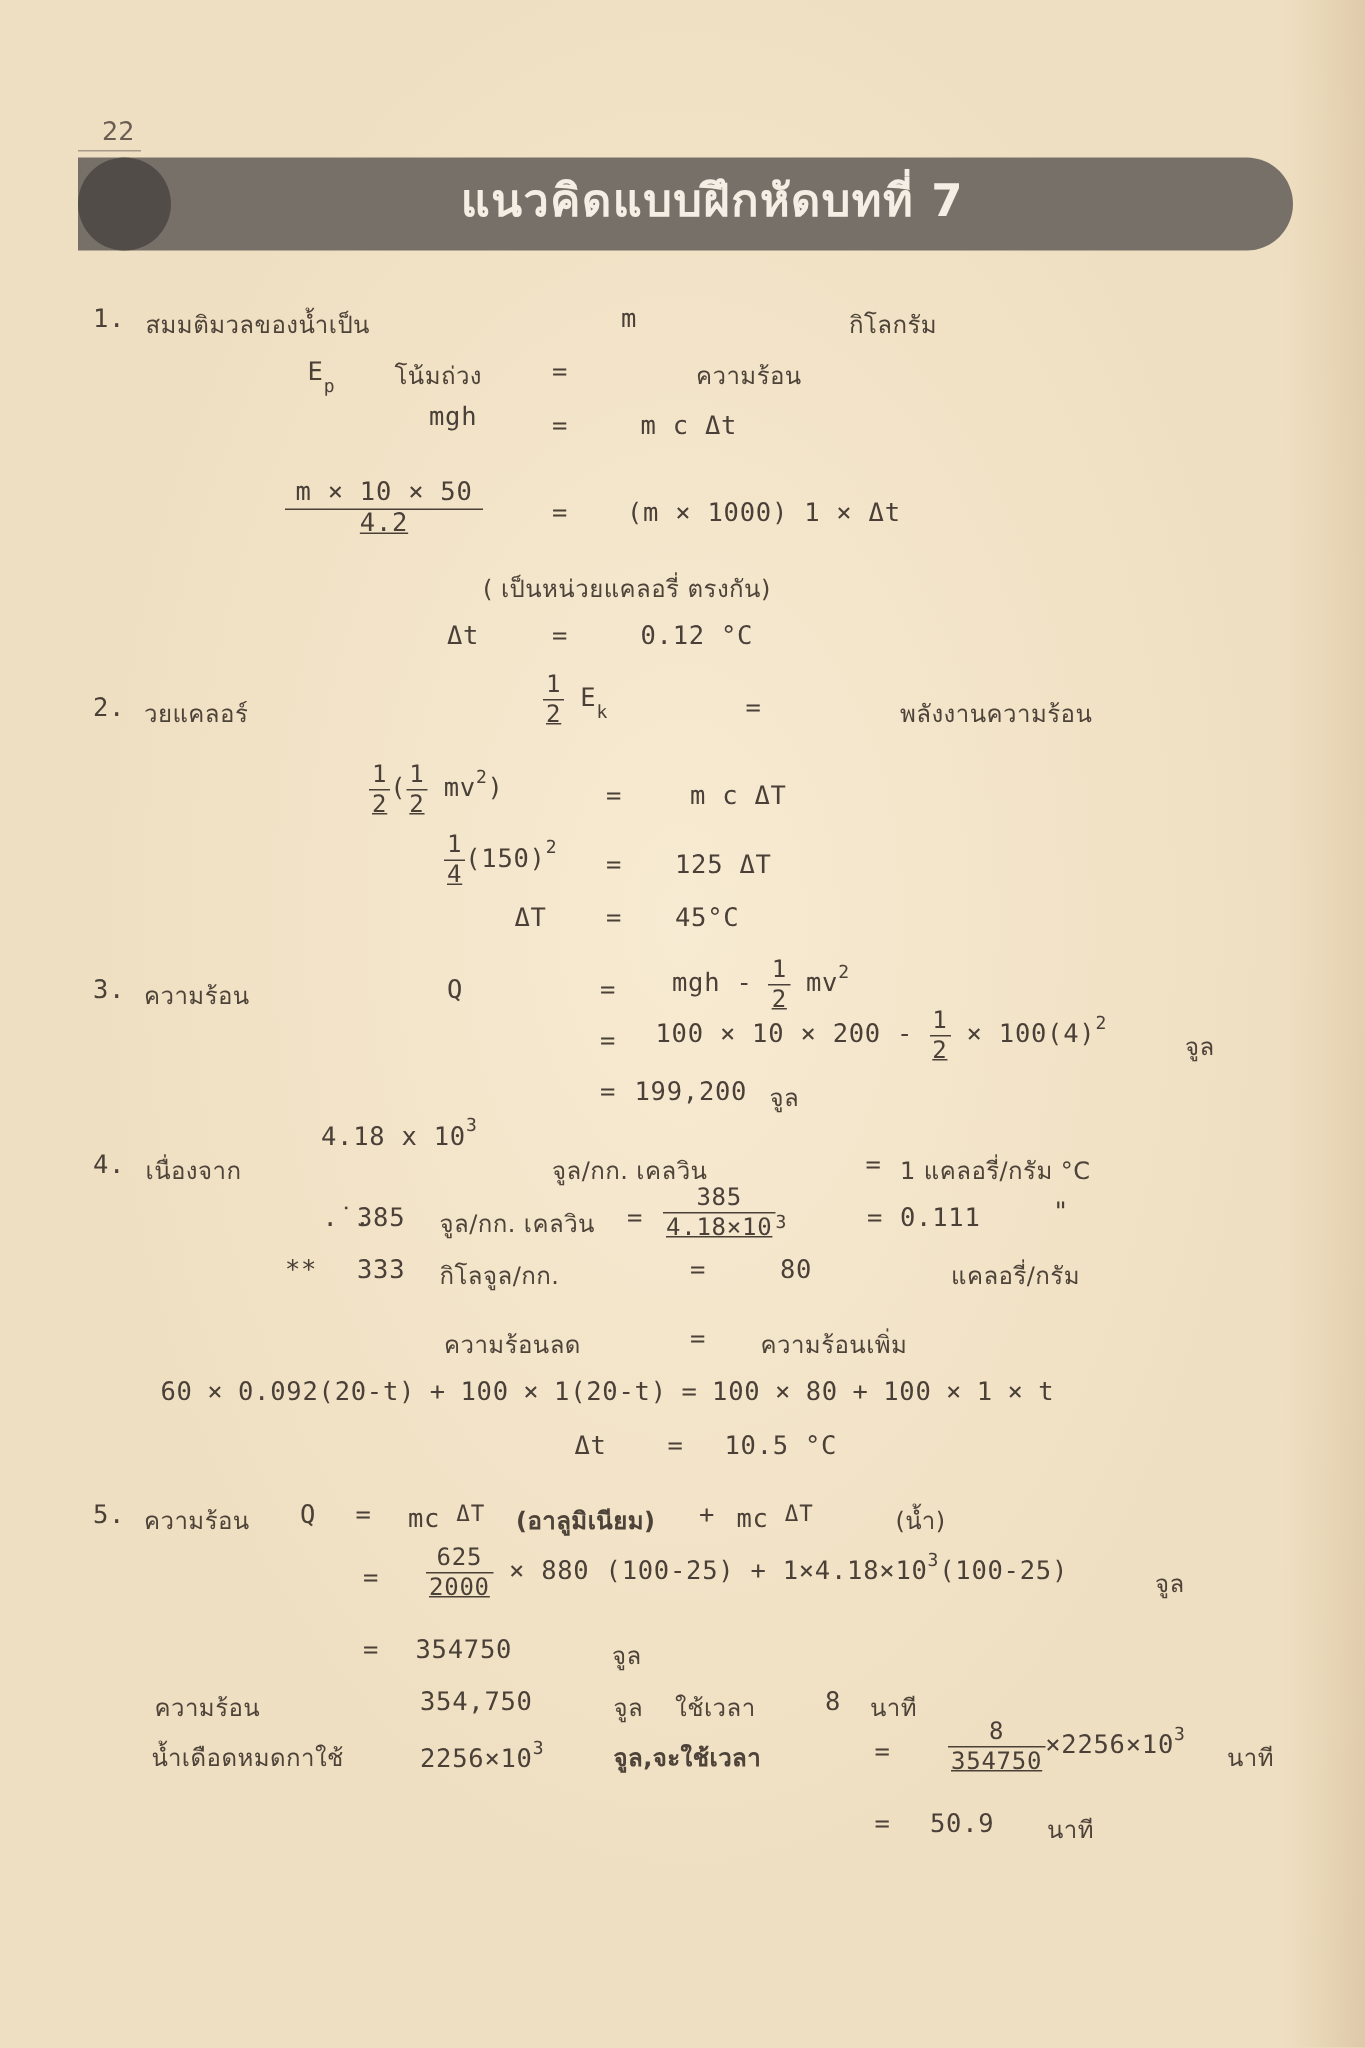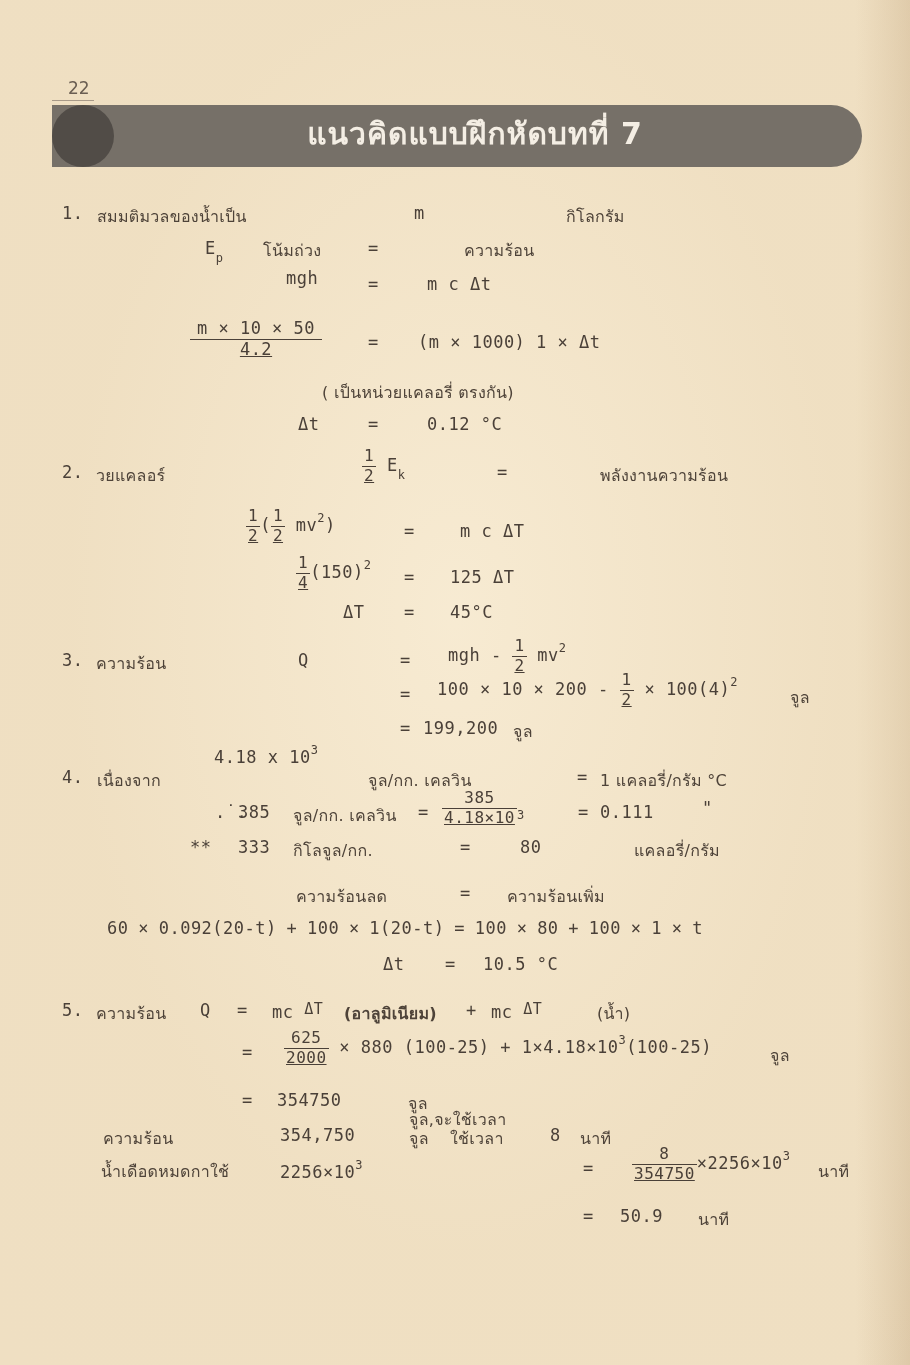--- a/index.html
+++ b/index.html
@@ -216,21 +216,21 @@
 
   <div class="abs th" style="left:103px; top:1126px;">ความร้อน</div>
   <div class="abs t" style="left:280px; top:1125px;">354,750</div>
   <div class="abs th" style="left:409px; top:1126px;">จูล</div>
   <div class="abs th" style="left:450px; top:1126px;">ใช้เวลา</div>
   <div class="abs t" style="left:550px; top:1125px;">8</div>
   <div class="abs th" style="left:580px; top:1126px;">นาที</div>
 
   <div class="abs th" style="left:101px; top:1159px;">น้ำเดือดหมดกาใช้</div>
   <div class="abs t" style="left:280px; top:1158px;"><span>2256×10</span><sup>3</sup></div>
-  <div class="abs th" style="left:409px; top:1107px;">จูล,จะใช้เวลา</div>
+  <div class="abs th" style="left:409px; top:1159px;font-weight:bold;">จูล,จะใช้เวลา</div>
   <div class="abs t" style="left:583px; top:1158px;">=</div>
   <div class="abs t" style="left:632px; top:1146px;">
     <span class="frac small">
         <span class="num">8</span>
         <span class="den">354750</span>
       </span><span>×2256×10</span><sup>3</sup>
   </div>
   <div class="abs th" style="left:818px; top:1159px;">นาที</div>
 
   <div class="abs t" style="left:583px; top:1206px;">=</div>

